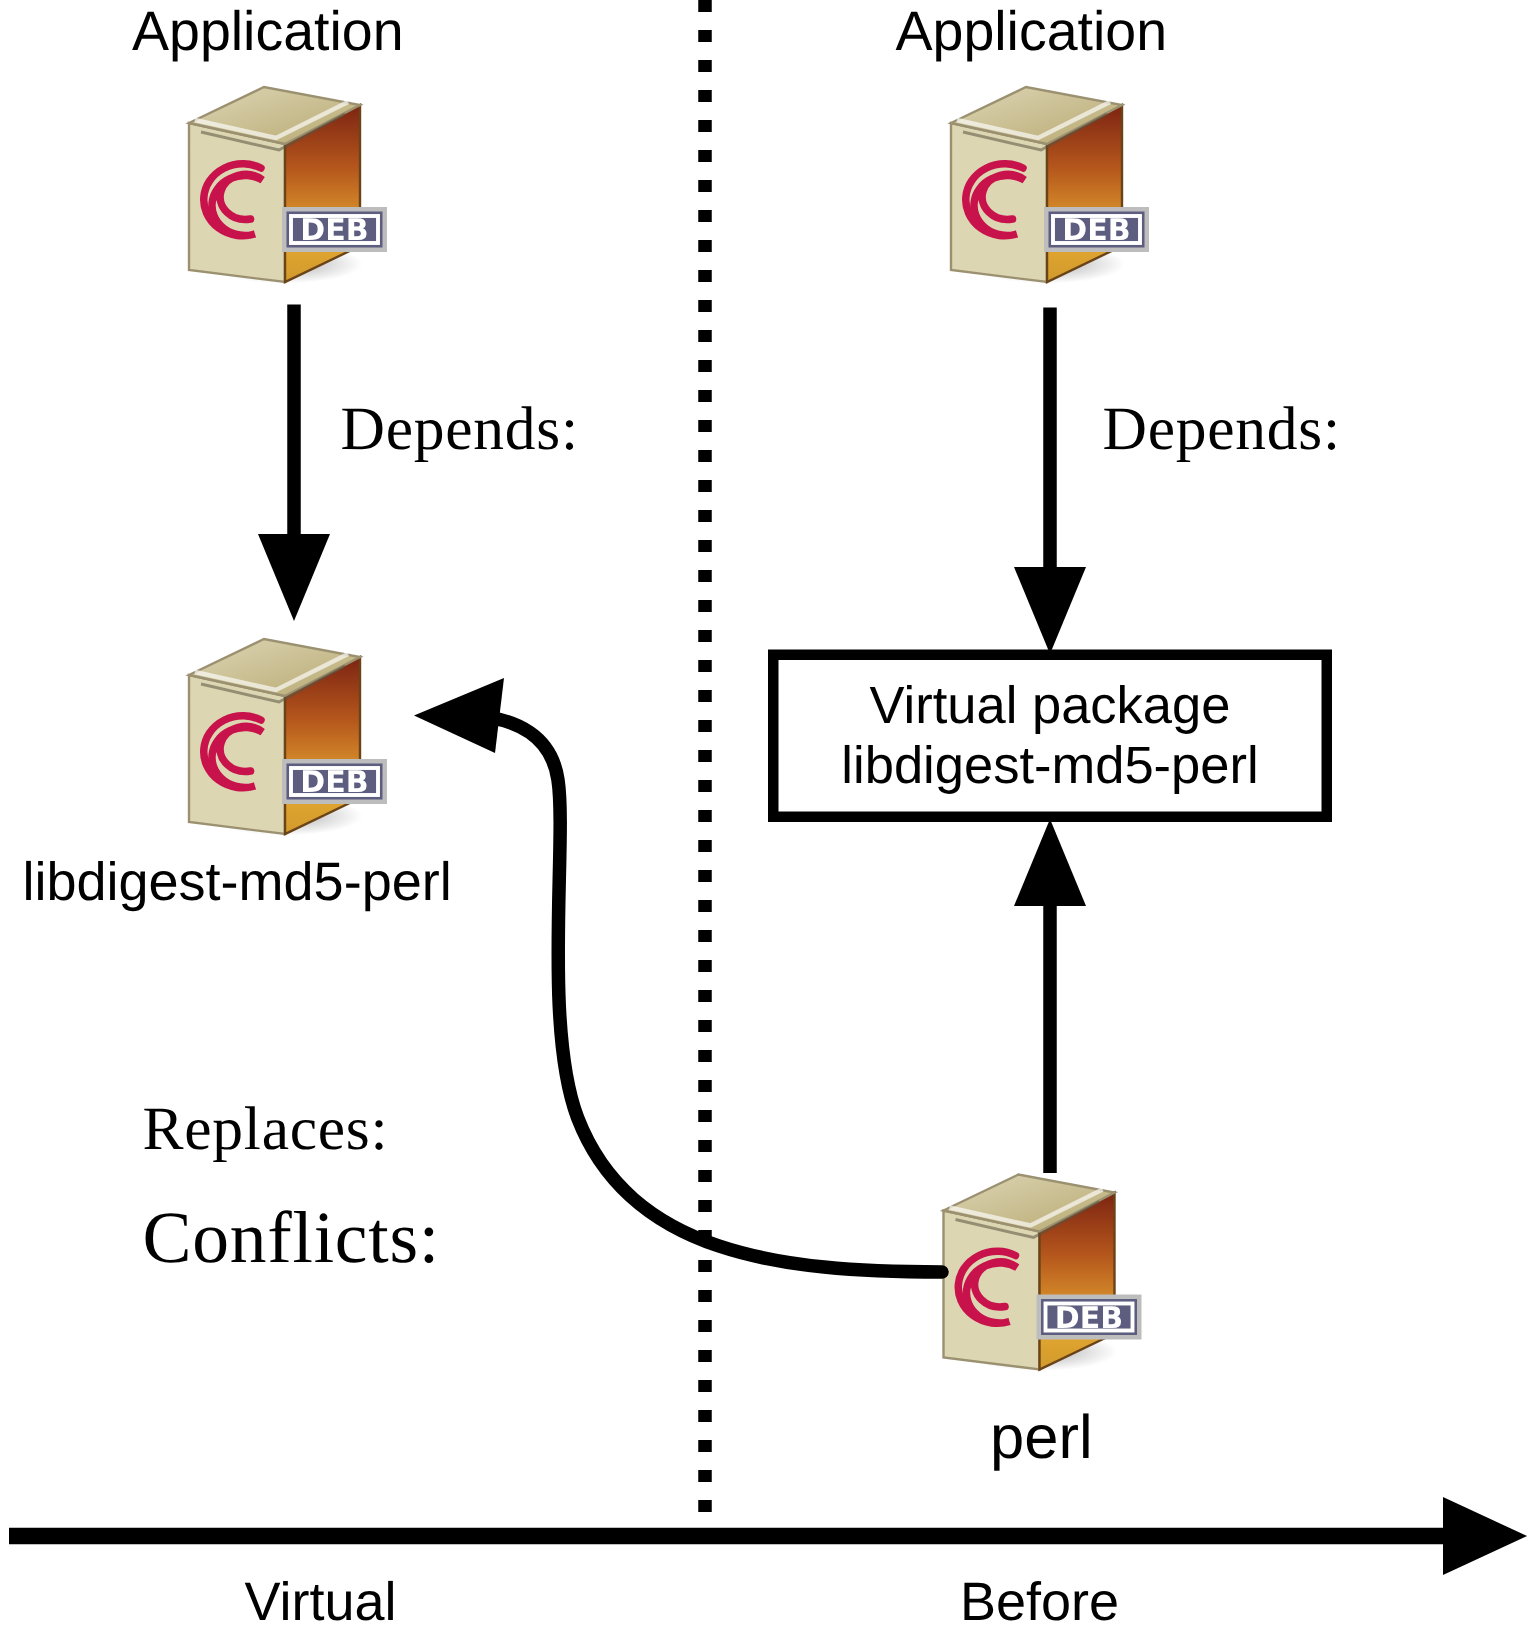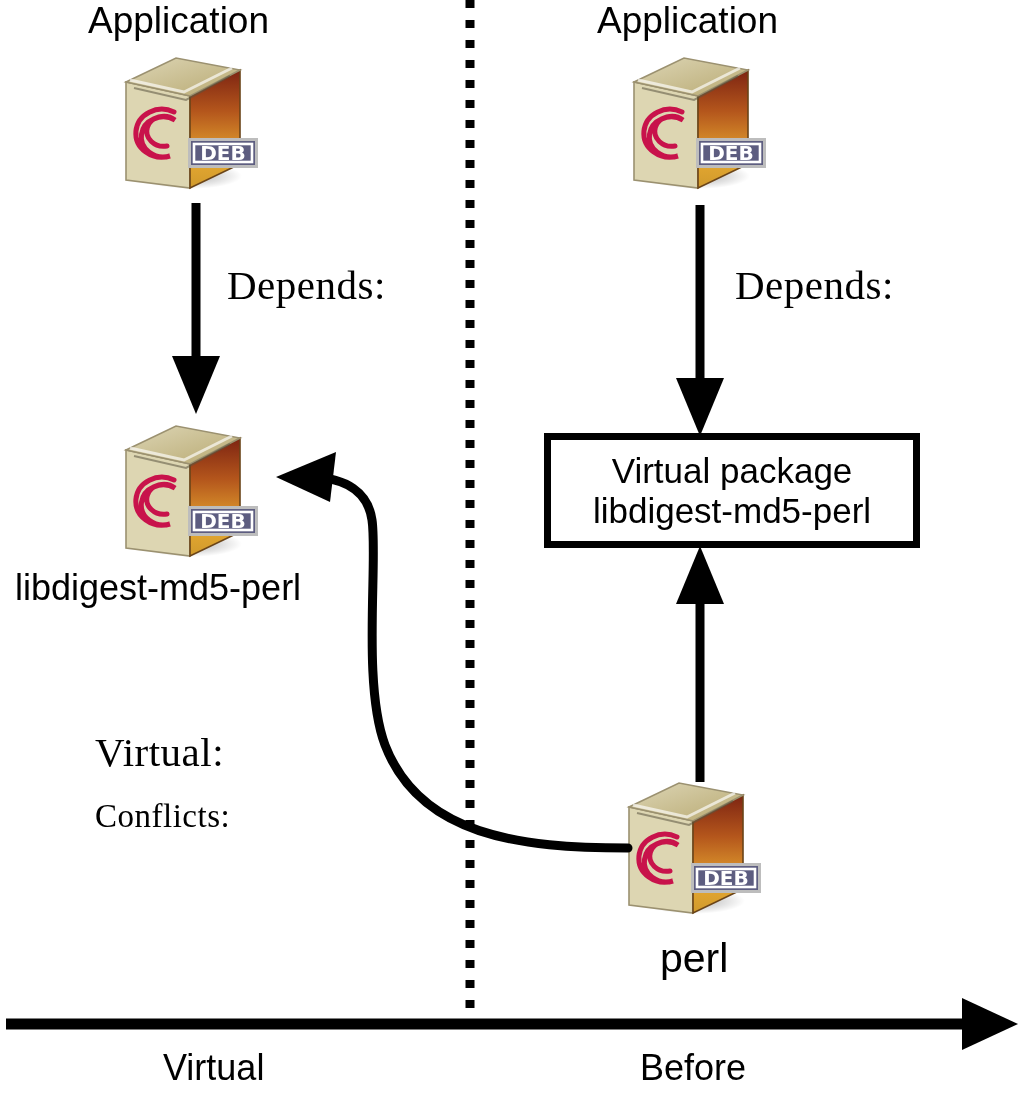--- a/index.html
+++ b/index.html
@@ -34,37 +34,36 @@
   #title-app-after  { left: 597px; top: 2px; font-size: 37px; }
   #label-libdigest  { left: 15px;  top: 570px; font-size: 36px; }
   #label-perl       { left: 660px; top: 938px; font-size: 41px; }
   #label-before     { left: 163px; top: 1050px; font-size: 36px; }
   #label-after      { left: 640px; top: 1050px; font-size: 36px; }
 
   #edge-depends-before { left: 227px; top: 265px; font-size: 41px; letter-spacing: 0.5px; }
   #edge-depends-after  { left: 735px; top: 265px; font-size: 41px; letter-spacing: 0.5px; }
   #edge-provides       { left: 735px; top: 648px; font-size: 41px; letter-spacing: 0.5px; }
   #edge-replaces       { left: 95px;  top: 732px; font-size: 41px; letter-spacing: 0.5px; }
-  #edge-conflicts      { left: 95px;  top: 800px; font-size: 33px; letter-spacing: 0.5px; }
+  #edge-conflicts      { left: 95px;  top: 800px; font-size: 49px; letter-spacing: 0.5px; }
 
   
   .vbox {
     position: absolute;
     left: 512px;
     top: 433px;
     width: 376px;
     height: 115px;
     border: 7px solid #000000;
     box-sizing: border-box;
     background: #ffffff;
     display: flex;
     flex-direction: column;
     align-items: center;
     justify-content: center;
-    margin-left: 32px;
   }
   .vbox span {
     font-family: "Liberation Sans", sans-serif;
     font-size: 35px;
     color: #000;
     line-height: 1.12;
     white-space: nowrap;
   }
 
   
@@ -213,21 +212,21 @@
     <line x1="470" y1="0" x2="470" y2="1030" stroke="#000" stroke-width="9" stroke-dasharray="8 12"></line>
 
     <g>
       <line x1="6" y1="1024" x2="975" y2="1024" stroke="#000" stroke-width="11"></line>
       <polygon points="1018,1024 962,998 962,1050" fill="#000"></polygon>
     </g>
   </svg>
 
   <div class="mono-label" id="edge-depends-before">Depends:</div>
   <div class="mono-label" id="edge-depends-after">Depends:</div>
-  <div class="mono-label" id="edge-replaces">Virtual:</div>
+  <div class="mono-label" id="edge-replaces">Replaces:</div>
   <div class="mono-label" id="edge-conflicts">Conflicts:</div>
 
   <div class="sans-label" id="label-libdigest">libdigest-md5-perl</div>
   <div class="sans-label" id="label-perl">perl</div>
 
   <div class="sans-label" id="label-before">Virtual</div>
   <div class="sans-label" id="label-after">Before</div>
 
 </div>
 

